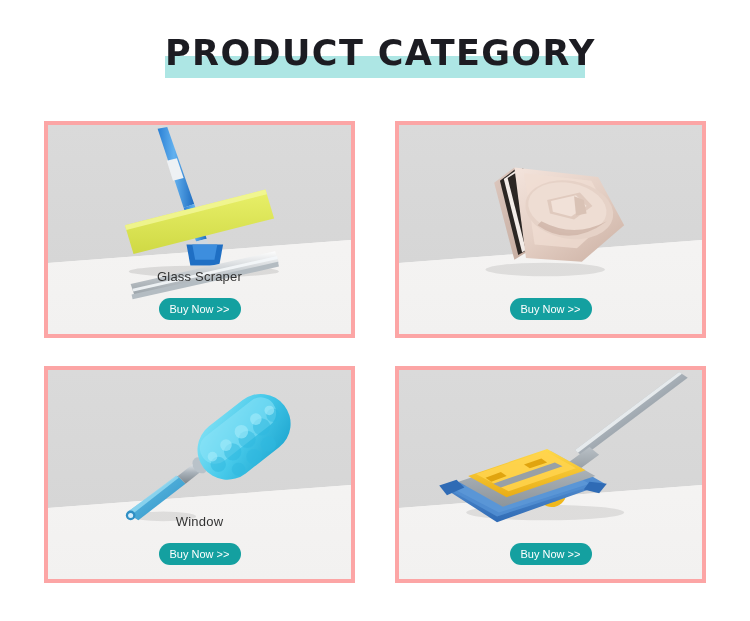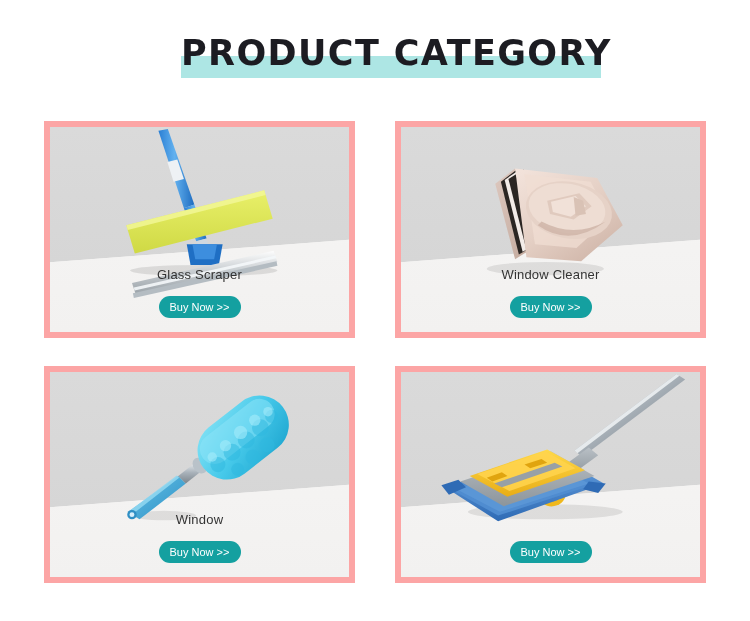--- a/index.html
+++ b/index.html
@@ -22,21 +22,20 @@
     top: 0;
     width: 750px;
     height: 100px;
   }
   .title-wrap {
     position: absolute;
     left: 165px;
     top: 28px;
     width: 420px;
     height: 52px;
-    margin-left: 16px;
   }
   .title-bar {
     position: absolute;
     left: 0;
     top: 28px;
     width: 420px;
     height: 22px;
     background: #ade6e4;
   }
   .title-text {
@@ -60,21 +59,21 @@
     position: absolute;
     left: 44px;
     top: 121px;
     width: 662px;
     height: 463px;
   }
   .card {
     position: absolute;
     width: 311px;
     height: 217px;
-    border: 6px solid #fca5a5;
+    border: 4px solid #fca5a5;
     box-sizing: border-box;
     background: #ffffff;
     overflow: hidden;
   }
   .card.c0 { left: 0px;   top: 0px;   }
   .card.c1 { left: 351px; top: 0px;   }
   .card.c2 { left: 0px;   top: 245px; }
   .card.c3 { left: 351px; top: 245px; }
 
   
@@ -227,21 +226,20 @@
         <ellipse cx="175" cy="88" rx="46" ry="30" transform="rotate(10 175 88)" fill="#e6d2c7"></ellipse>
         <ellipse cx="173" cy="86" rx="41" ry="26" transform="rotate(10 173 86)" fill="#eeddd3"></ellipse>
 
         <path d="M152 78 L186 70 L199 84 L180 98 L155 92 Z" fill="#e0cabe"></path>
         <path d="M156 79 L182 73 L193 84 L177 95 L158 90 Z" fill="#f1e1d8"></path>
         <path d="M180 74 L190 78 L193 92 L182 94 Z" fill="#d9c2b5"></path>
 
         <path d="M142 104 Q176 128 214 100 Q180 118 146 100 Z" fill="#cfb5a8" opacity="0.85"></path>
       </svg>
     </div>
-    <div class="caption">Window Cleaner</div>
     <div class="buy-btn">Buy Now &gt;&gt;</div>
   </div>
 
   <div class="card c2">
     <div class="photo">
       <div class="bg-gray"></div>
       <div class="bg-floor"></div>
       <svg class="prod-svg" viewBox="0 0 311 217">
         <defs>
           <linearGradient id="duFluff" x1="0.15" y1="0" x2="0.85" y2="1">

